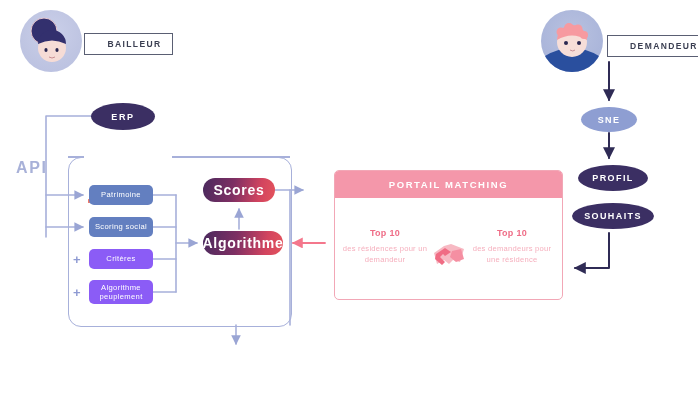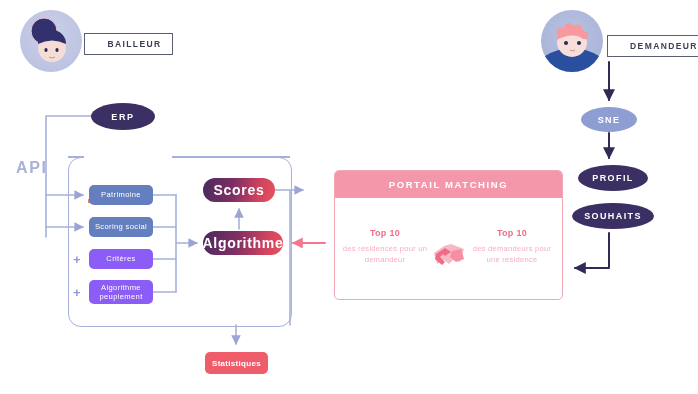--- a/index.html
+++ b/index.html
@@ -234,21 +234,20 @@
   <div class="plus plus2">+</div>
 
   <div class="fbox dark fb1">Patrimoine</div>
   <div class="fbox dark fb2">Scoring social</div>
   <div class="fbox light fb3">Critères</div>
   <div class="fbox light fb4">Algorithme peuplement</div>
 
   <div class="pill p-scores">Scores</div>
   <div class="pill p-algo">Algorithme</div>
 
-  <div class="stats">Statistiques</div>
 
   <div class="portal">
     <div class="portal-head">PORTAIL MATCHING</div>
     <div class="portal-body">
       <div class="pcol pcol-l">
         <div class="top">Top 10</div>
         <div class="desc">des résidences pour un demandeur</div>
       </div>
       <div class="handshake">
         <svg width="38" height="34" viewBox="0 0 38 34">

